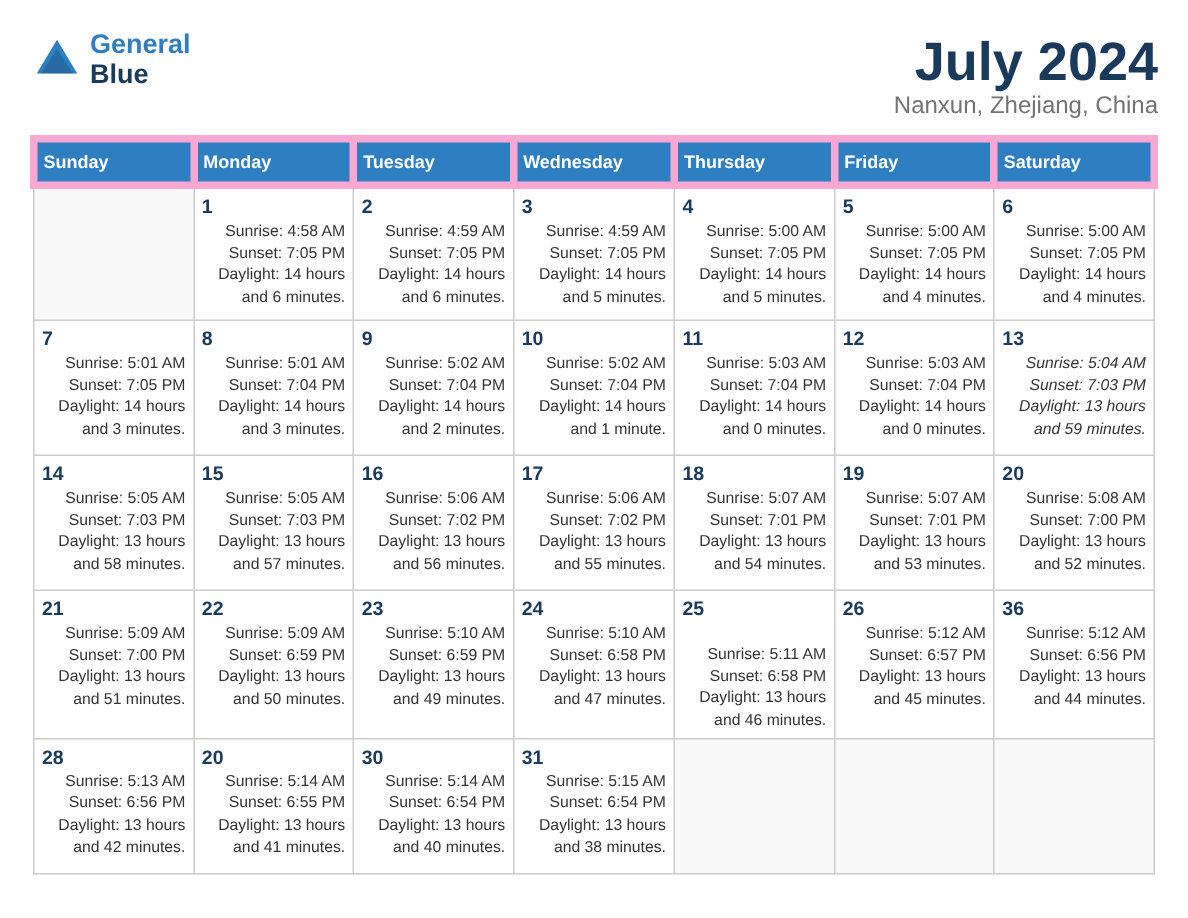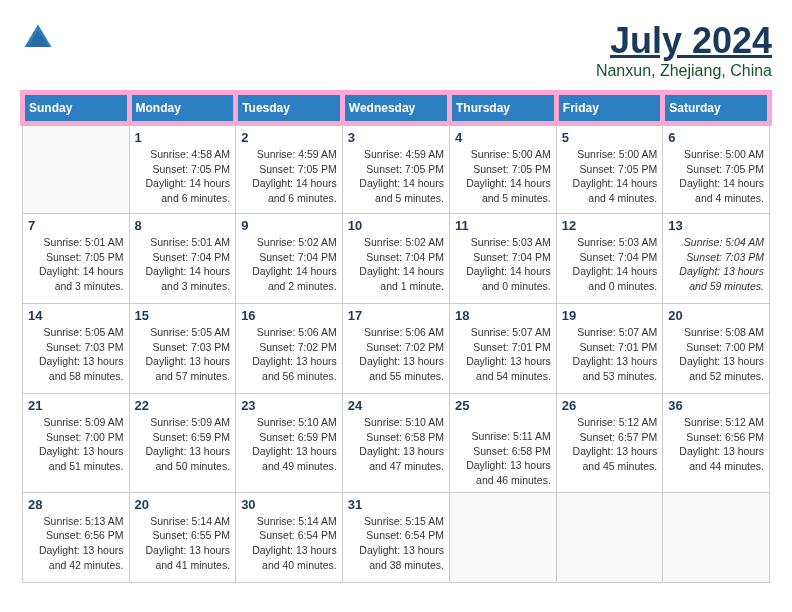--- a/index.html
+++ b/index.html
@@ -32,25 +32,24 @@
       width: 36px;
       height: 36px;
     }
     .title-block {
       text-align: right;
     }
     .month-title {
       font-size: 36px;
       font-weight: bold;
       color: #1a3a5c;
-      text-decoration: underline;
     }
     .location-title {
       font-size: 16px;
-      color: #14532d;
+      color: #737373;
     }
     table {
       width: 100%;
       border-collapse: collapse;
       font-size: 11px;
     }
     thead tr th {
       background-color: #2e7ec2;
       color: #fff;
       padding: 6px 4px;
@@ -87,20 +86,24 @@
   </style>
 </head>
 <body>
 
 <div class="header">
   <div class="logo">
     <svg class="logo-icon" viewBox="0 0 40 40">
       <polygon points="20,5 35,30 5,30" fill="#2e7ec2"></polygon>
       <polygon points="20,12 32,30 8,30" fill="#1a3a5c" opacity="0.3"></polygon>
     </svg>
+    <div class="logo-text">
+      <span class="logo-blue">General</span><br>
+      <span>Blue</span>
+    </div>
   </div>
   <div class="title-block">
     <div class="month-title">July 2024</div>
     <div class="location-title">Nanxun, Zhejiang, China</div>
   </div>
 </div>
 
 <table>
   <thead>
     <tr>

